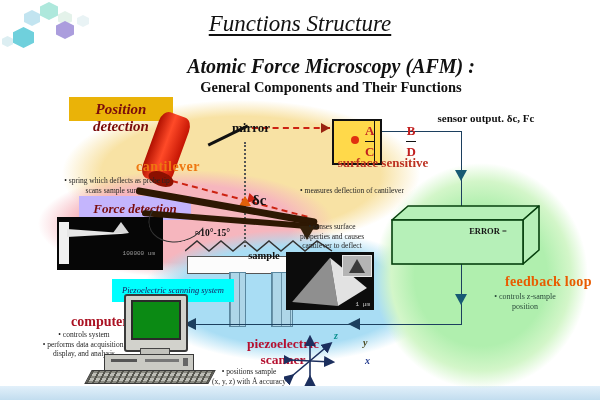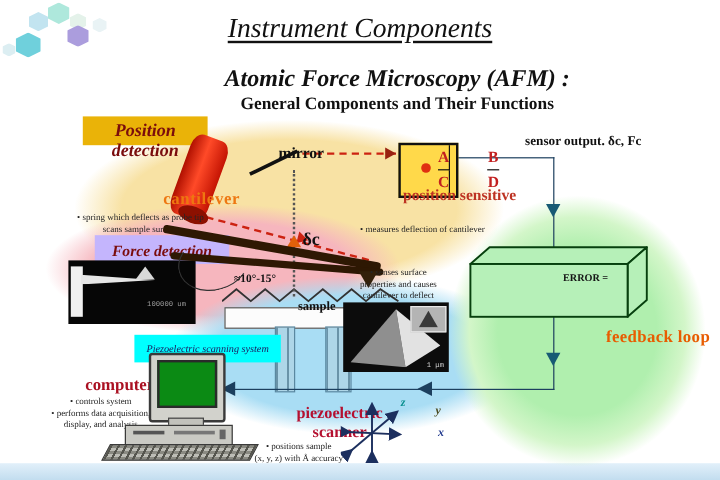--- a/index.html
+++ b/index.html
@@ -33,21 +33,21 @@
     <div class="hex" style="left:40px;top:2px;width:18px;height:18px;background:#aee8dc;"></div>
     <div class="hex" style="left:24px;top:10px;width:16px;height:16px;background:#c2e4f0;"></div>
     <div class="hex" style="left:58px;top:11px;width:14px;height:14px;background:#e4f2ea;"></div>
     <div class="hex" style="left:13px;top:27px;width:21px;height:21px;background:#6fd0dc;"></div>
     <div class="hex" style="left:56px;top:21px;width:18px;height:18px;background:#ab9ddd;"></div>
     <div class="hex" style="left:77px;top:15px;width:12px;height:12px;background:#e9f3f5;"></div>
     <div class="hex" style="left:2px;top:36px;width:11px;height:11px;background:#dceef2;"></div>
   </div>
 
   <div class="lbl i ctr" style="left:0;top:11px;width:600px;font-size:23px;">
-    <span style="text-decoration:underline;text-underline-offset:3px;text-decoration-thickness:1.5px;">Instrument Components</span>
+    <span style="text-decoration:underline;text-underline-offset:3px;text-decoration-thickness:1.5px;">Functions Structure</span>
   </div>
   <div class="lbl b i ctr" style="left:0;top:55px;width:600px;font-size:20px;">Atomic Force Microscopy (AFM) :</div>
   <div class="lbl b ctr" style="left:0;top:79px;width:600px;font-size:14.5px;">General Components and Their Functions</div>
 
   <div class="ellipse" style="left:62px;top:100px;width:358px;height:148px;background:radial-gradient(closest-side,#f8e2a4 78%,rgba(248,226,164,0) 100%);"></div>
   <div class="ellipse" style="left:38px;top:170px;width:296px;height:108px;background:radial-gradient(closest-side,#f6b6be 72%,rgba(246,182,190,0) 100%);"></div>
   <div class="ellipse" style="left:140px;top:230px;width:302px;height:132px;background:radial-gradient(closest-side,#a9ddf4 75%,rgba(169,221,244,0) 100%);"></div>
   <div class="ellipse" style="left:374px;top:163px;width:214px;height:226px;background:radial-gradient(closest-side,#b0efae 62%,#d3f6c9 84%,rgba(211,246,201,0) 100%);"></div>
 
   <svg class="abs" style="left:185px;top:238px;" width="148" height="15" viewBox="0 0 148 15">
@@ -111,21 +111,21 @@
     <div class="b ctr" style="border-right:1.5px solid #111;border-bottom:1.5px solid #111;color:#c22020;font-size:13px;line-height:19px;">A</div>
     <div class="b ctr" style="border-bottom:1.5px solid #111;color:#c22020;font-size:13px;line-height:19px;">B</div>
     <div class="b ctr" style="border-right:1.5px solid #111;color:#c22020;font-size:13px;line-height:19px;">C</div>
     <div class="b ctr" style="color:#c22020;font-size:13px;line-height:19px;">D</div>
   </div>
   <div class="abs" style="left:351px;top:136px;width:8px;height:8px;border-radius:50%;background:#e03010;"></div>
 
   <div class="lbl b ctr" style="left:392px;top:112px;width:126px;font-size:11px;">sensor output. δc, Fc</div>
 
   <div class="lbl b ctr" style="left:288px;top:155px;width:128px;font-size:13px;line-height:15px;color:#bd3222;">
-    <div>position sensitive</div>
+    <div>surface sensitive</div>
   </div>
   <div class="lbl small ctr" style="left:278px;top:186px;width:148px;">• measures deflection of cantilever</div>
 
   <div class="lbl small ctr" style="left:282px;top:222px;width:100px;">
     <div>• senses surface</div>
     <div>properties and causes</div>
     <div>cantilever to deflect</div>
   </div>
 
   <div class="abs" style="left:286px;top:252px;width:88px;height:58px;background:#0c0c0c;overflow:hidden;">
@@ -140,20 +140,24 @@
   <svg class="abs" style="left:390px;top:203px;" width="152" height="64" viewBox="0 0 152 64">
     <polygon points="2,17 18,3 149,3 133,17" fill="#b6f0b8" stroke="#07400e" stroke-width="1.6" stroke-linejoin="round"></polygon>
     <polygon points="133,17 149,3 149,47 133,61" fill="#b6f0b8" stroke="#07400e" stroke-width="1.6" stroke-linejoin="round"></polygon>
     <rect x="2" y="17" width="131" height="44" fill="#b6f0b8" stroke="#07400e" stroke-width="1.6"></rect>
   </svg>
   <div class="lbl b ctr" style="left:392px;top:226px;width:130px;font-size:8.5px;line-height:11px;color:#151515;">
     <div>ERROR =</div>
   </div>
 
   <div class="lbl b" style="left:474px;top:274px;font-size:14px;color:#e85c00;letter-spacing:.3px;">feedback loop</div>
+  <div class="lbl small ctr" style="left:478px;top:292px;width:94px;font-size:8px;color:#2a4a3a;">
+    <div>• controls z-sample</div>
+    <div>position</div>
+  </div>
 
   <div class="lbl b" style="left:40px;top:314px;font-size:14px;color:#aa1122;">computer</div>
   <div class="lbl small ctr" style="left:18px;top:330px;width:132px;">
     <div>• controls system</div>
     <div>• performs data acquisition,</div>
     <div>display, and analysis</div>
   </div>
   <div class="abs" style="left:124px;top:294px;width:60px;height:54px;background:#d2d2cc;border:2px solid #3a3a3a;border-radius:3px;">
     <div class="abs" style="left:5px;top:4px;width:46px;height:36px;background:#0b8a14;border:2px solid #2a2a2a;"></div>
   </div>

